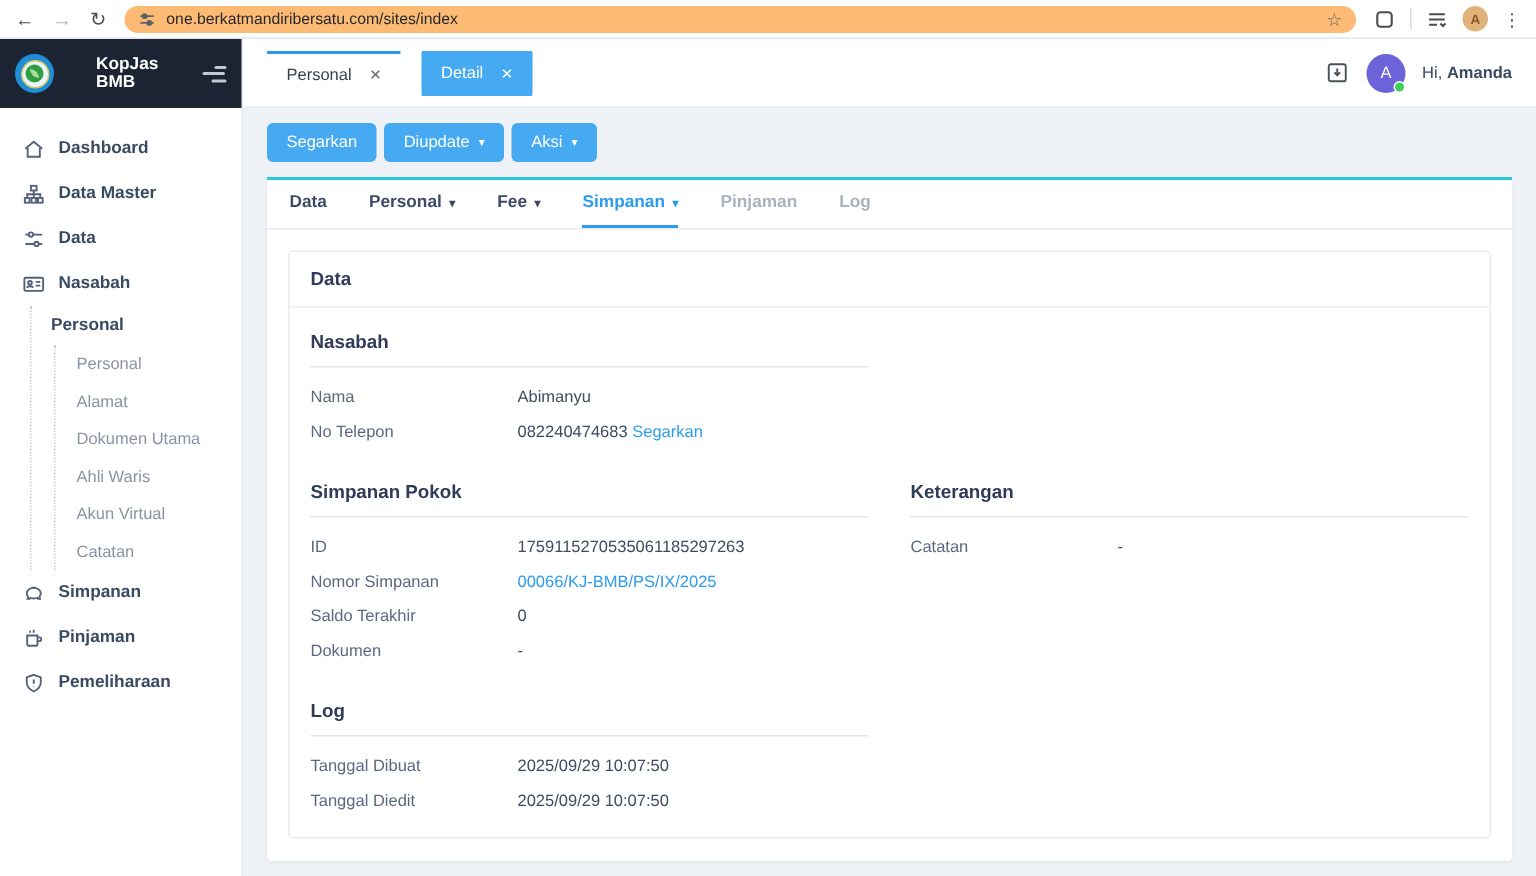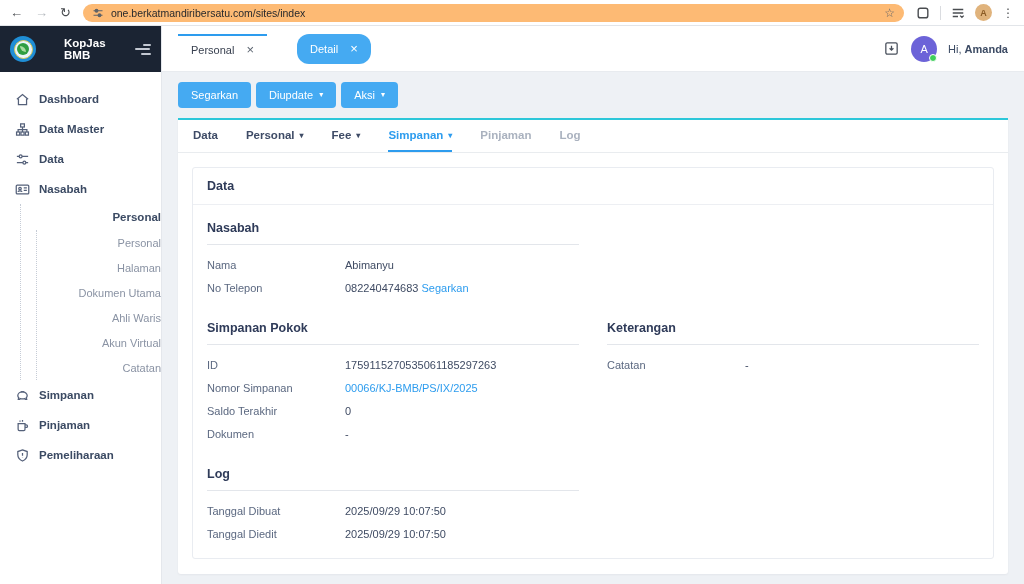--- a/index.html
+++ b/index.html
@@ -38,41 +38,41 @@
   .logo-core { width:12px; height:12px; border-radius:50%; background:#2f9e41; position:relative; }
   .logo-core::after { content:""; position:absolute; left:3px; top:3px; width:6px; height:6px;
     border-radius:0 6px 0 6px; background:#a8dba0; }
   .brand { color:#fff; font-size:11.5px; font-weight:bold; flex:1;padding-left:20px; }
   .toggle { display:flex; flex-direction:column; gap:2.5px; width:16px; cursor:pointer; }
   .toggle i { display:block; height:2px; background:#c3c8d2; border-radius:1px; }
   .toggle i:nth-child(1){ width:8px; margin-left:auto; }
   .toggle i:nth-child(2){ width:15px; }
   .toggle i:nth-child(3){ width:10px; margin-left:auto; }
 
-  .sidebar-body { padding:12px 0 0; overflow:hidden;text-align:right; }
+  .sidebar-body { padding:12px 0 0; overflow:hidden; }
   .side-item { display:flex; align-items:center; gap:9px; padding:7px 14px;
     font-size:11.5px; font-weight:bold; color:#3b4a63; cursor:pointer; }
   .sicon { width:16px; height:16px; color:#55617a; flex-shrink:0;
     display:flex; align-items:center; justify-content:center; }
   .sicon svg { width:15px; height:15px; }
   .tree1 { margin-left:20px; border-left:1px dotted #c6ccd6; }
   .side-sub-header { padding:7px 0 7px 13px; font-size:11.5px; font-weight:bold;
     color:#3b4a63; cursor:pointer; }
   .tree2 { margin-left:15px; border-left:1px dotted #c6ccd6; }
   .side-sub-item { padding:6.5px 0 6.5px 14px; font-size:11px; color:#8a93a4;
     cursor:pointer; }
 
   
   .main { flex:1; display:flex; flex-direction:column; min-width:0; }
   .topbar { height:46px; background:#fff; border-bottom:1px solid #e8ebef;
     display:flex; align-items:center; padding:0 16px; flex-shrink:0; }
   .page-tab { height:30px; display:flex; align-items:center; gap:12px;
     padding:0 13px; font-size:11px; cursor:pointer; }
   .page-tab.plain { background:#fff; border-top:2px solid #2d9cee; color:#394150; }
-  .page-tab.active { background:#45aaf2; color:#fff; border-radius:12px; margin-left:30px;justify-content:flex-end; }
+  .page-tab.active { background:#45aaf2; color:#fff; border-radius:1px; margin-left:14px;justify-content:flex-end; }
   .tab-close { font-size:13px; line-height:1; cursor:pointer; }
   .page-tab.plain .tab-close { color:#5b6470; }
   .topbar-right { margin-left:auto; display:flex; align-items:center; gap:11px; }
   .dl-icon { width:17px; height:17px; color:#49505c; }
   .user-avatar { width:26px; height:26px; border-radius:50%; background:#6c63d8;
     color:#fff; font-size:11px; display:flex; align-items:center;
     justify-content:center; position:relative; cursor:pointer; }
   .user-avatar::after { content:""; position:absolute; right:0; bottom:0;
     width:6px; height:6px; border-radius:50%; background:#3ecf5a;
     border:1px solid #fff; }
@@ -211,21 +211,21 @@
         </span>
         <span>Nasabah</span>
       </div>
 
       <div class="tree1">
         <div class="side-sub-header">
           <span>Personal</span>
         </div>
         <div class="tree2">
           <div class="side-sub-item">Personal</div>
-          <div class="side-sub-item">Halaman</div>
+          <div class="side-sub-item">Alamat</div>
           <div class="side-sub-item">Dokumen Utama</div>
           <div class="side-sub-item">Ahli Waris</div>
           <div class="side-sub-item">Akun Virtual</div>
           <div class="side-sub-item">Catatan</div>
         </div>
       </div>
 
       <div class="side-item">
         <span class="sicon">
           <svg viewBox="0 0 24 24" fill="none" stroke="currentColor" stroke-width="2">

